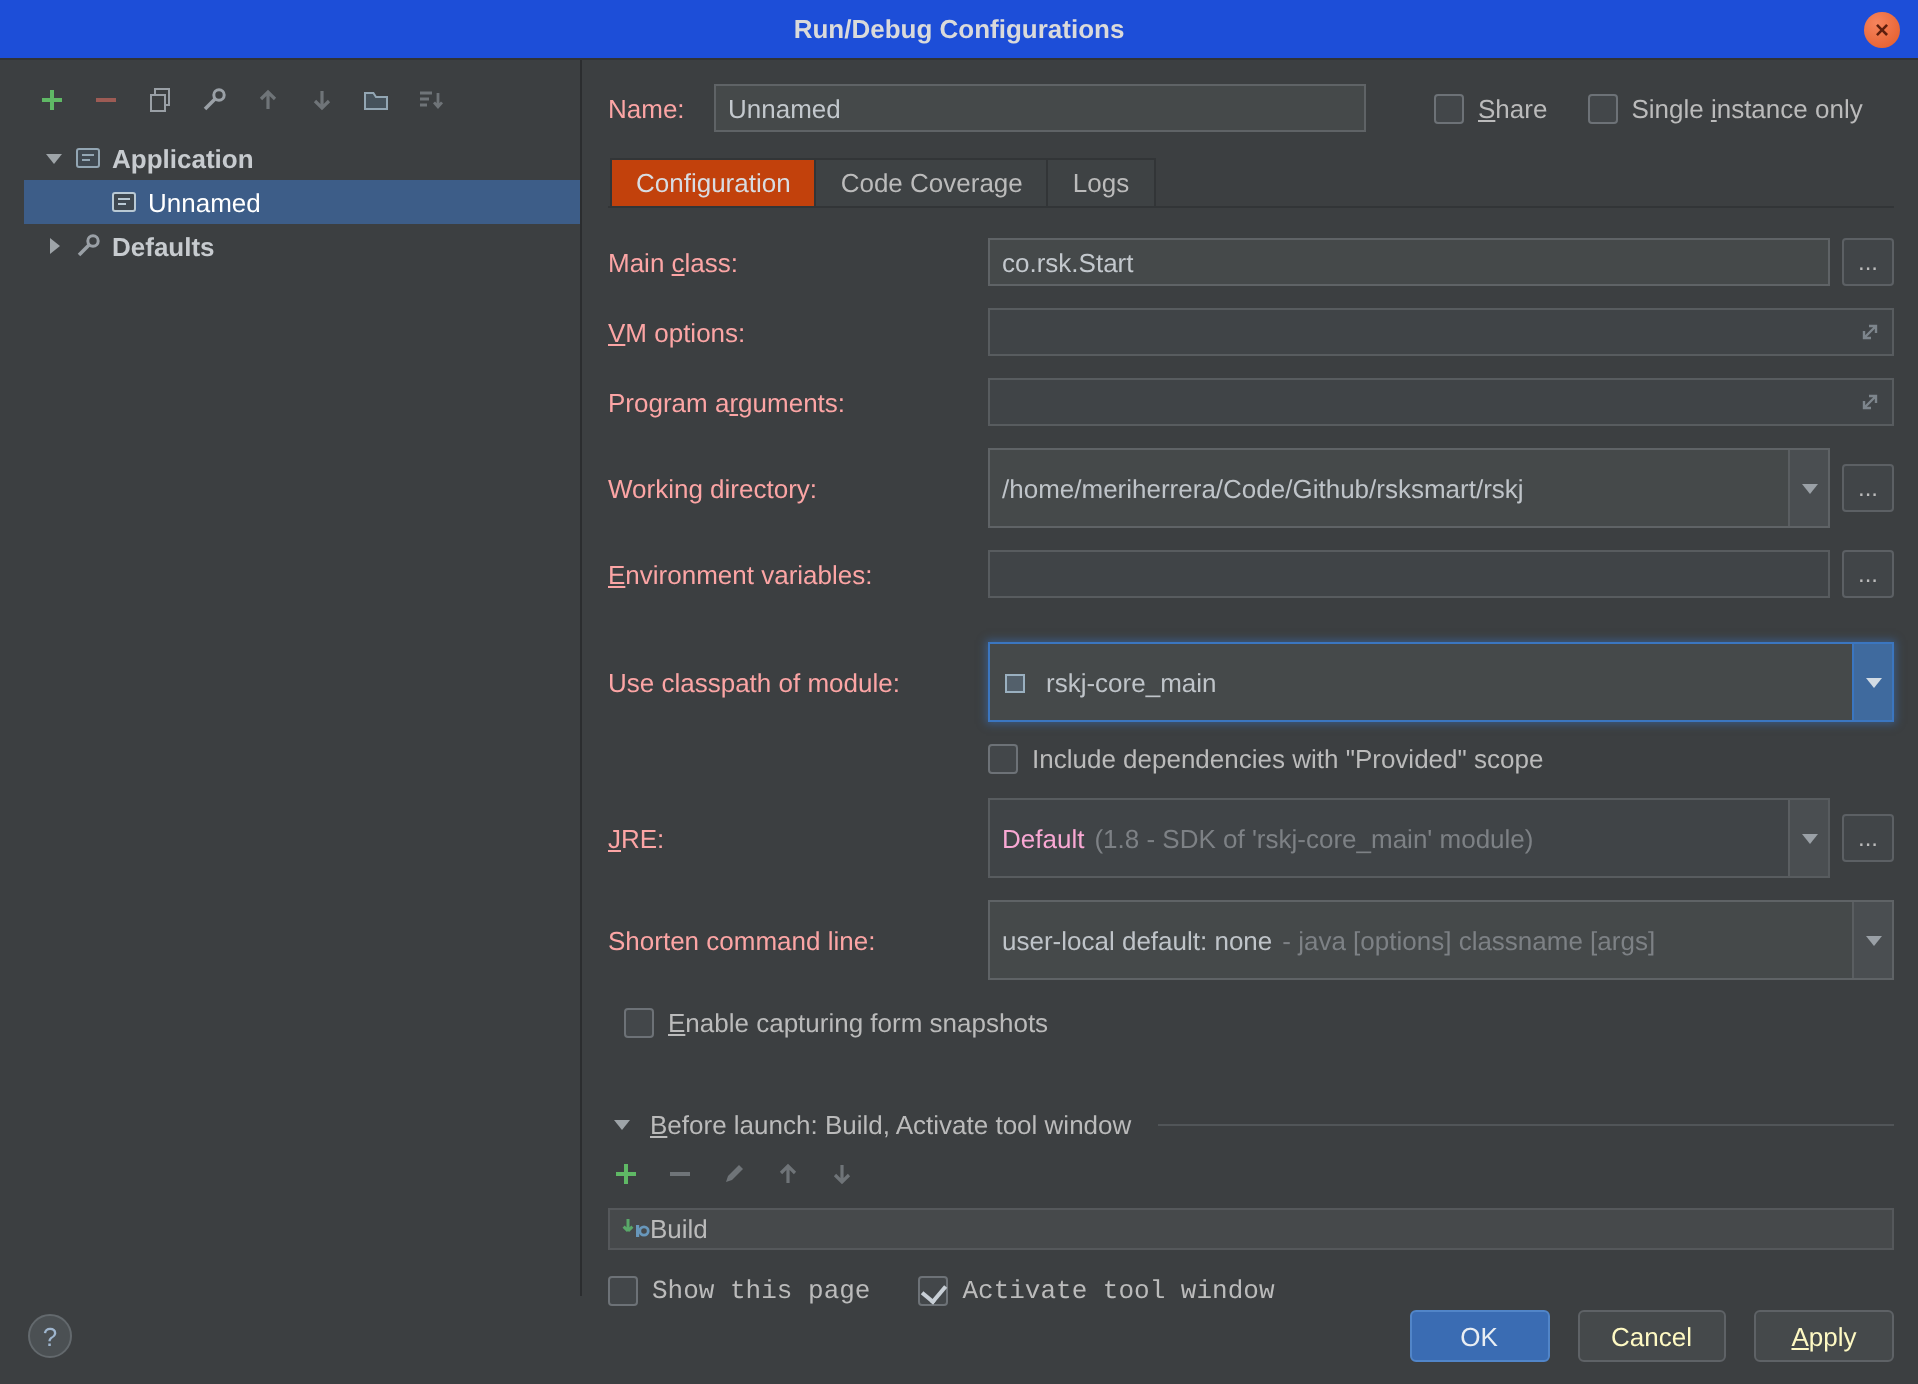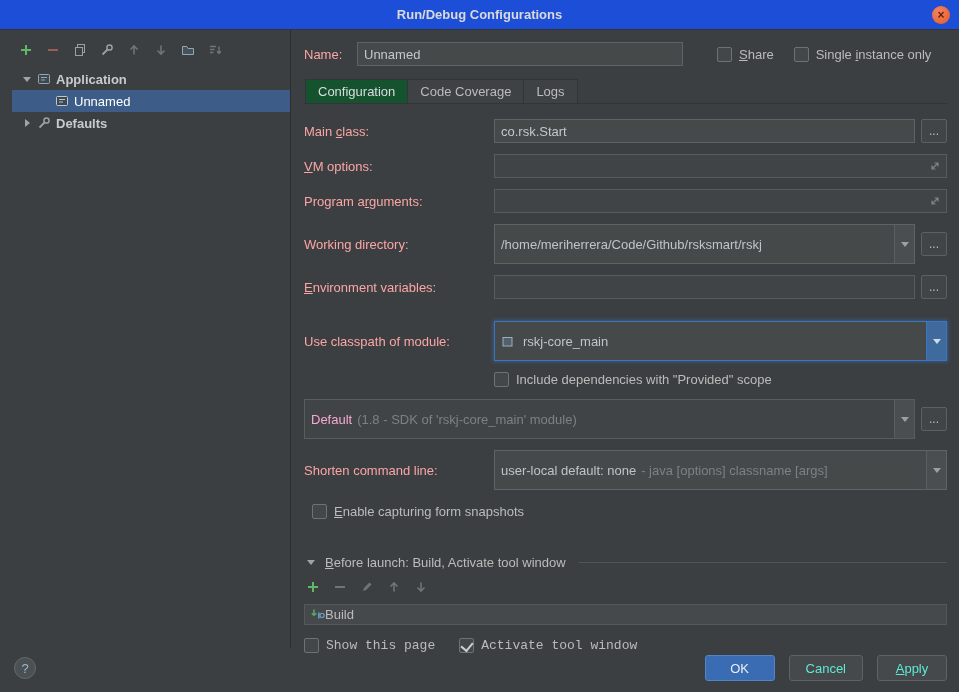--- a/index.html
+++ b/index.html
@@ -57,21 +57,21 @@
   .cb .box { width:15px; height:15px; background:#43474a; border:1px solid #6d7277; border-radius:2px;
              position:relative; flex:0 0 15px; }
   .cb.checked .box::after { content:""; position:absolute; left:3px; top:1px; width:6px; height:9px;
              border-right:2px solid #c8cfd6; border-bottom:2px solid #c8cfd6; transform:rotate(40deg); }
 
   
   .tab-strip { display:flex; margin-top:13px; border-bottom:1px solid #323537; padding-left:1px; }
   .tab { padding:4px 12px 4px; border:1px solid #323537; border-bottom:none; background:#3e4244;
          color:#bbbbbb; margin-bottom:0; }
   .tab + .tab { border-left:none; }
-  .tab.selected { background:#14532d; color:#d8dce2; }
+  .tab.selected { background:#c2410c; color:#d8dce2; }
 
   
   .form { margin-top:15px; }
   .frow { display:flex; align-items:center; margin-bottom:11px; }
   .frow .lbl { width:190px; flex:0 0 190px; }
   .grow { flex:1; min-width:0; }
   .more-btn { width:26px; height:24px; margin-left:6px; flex:0 0 26px; background:#414548;
               border:1px solid #5c6064; border-radius:2px; color:#bbbbbb; font-size:12px;
               font-family:inherit; line-height:14px; }
   .text-field.dim { background:#404447; border-color:#585c5f; position:relative; }
@@ -105,21 +105,21 @@
   .bl-item { height:21px; background:#46494b; border:1px solid #55585b; display:flex; align-items:center;
              gap:0; padding:0 5px; }
   .bl-checks { margin-top:13px; display:flex; gap:24px;font-family:Liberation Mono, monospace; }
 
   
   .footer { flex:0 0 44px; display:flex; align-items:center; padding:0 12px 4px 14px; }
   .help-btn { width:22px; height:22px; border-radius:50%; background:#4b5053; border:1px solid #63696d;
               color:#9fb6ce; display:flex; align-items:center; justify-content:center; font-size:13px; }
   .footer-buttons { margin-left:auto; display:flex; gap:14px; }
   .btn { height:26px; min-width:70px; padding:0 16px; background:#45494b; border:1px solid #5e6266;
-         border-radius:3px; color:#5eead4; font-size:13px; font-family:inherit; }
+         border-radius:3px; color:#fef9c3; font-size:13px; font-family:inherit; }
   .btn.primary { background:#3a6cb3; border-color:#5185c8; color:#e9eef3; }
 </style>
 </head>
 <body>
 
 <div class="dialog">
 
   <div class="titlebar">
     <span class="title">Run/Debug Configurations</span>
     <div class="close-btn">
@@ -297,20 +297,21 @@
         </div>
 
         <div class="indent-row">
           <label class="cb">
             <span class="box"></span>
             <span>Include dependencies with "Provided" scope</span>
           </label>
         </div>
 
         <div class="frow">
+          <span class="lbl"><u>J</u>RE:</span>
           <div class="combo dim grow">
             <span class="combo-text fill"><span class="v">Default</span><span class="hint">(1.8 - SDK of 'rskj-core_main' module)</span></span>
             <span class="combo-arrow">
                 <i class="tri"></i>
               </span>
           </div>
           <button class="more-btn">...</button>
         </div>
 
         <div class="frow">

